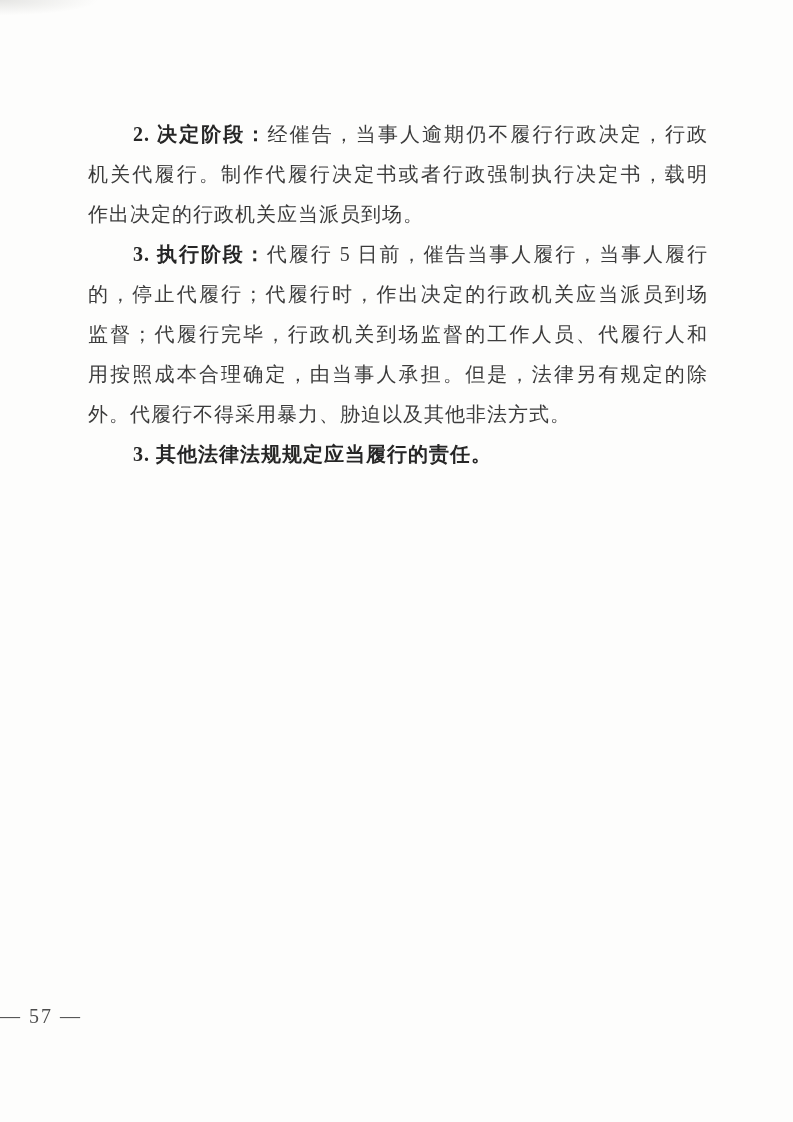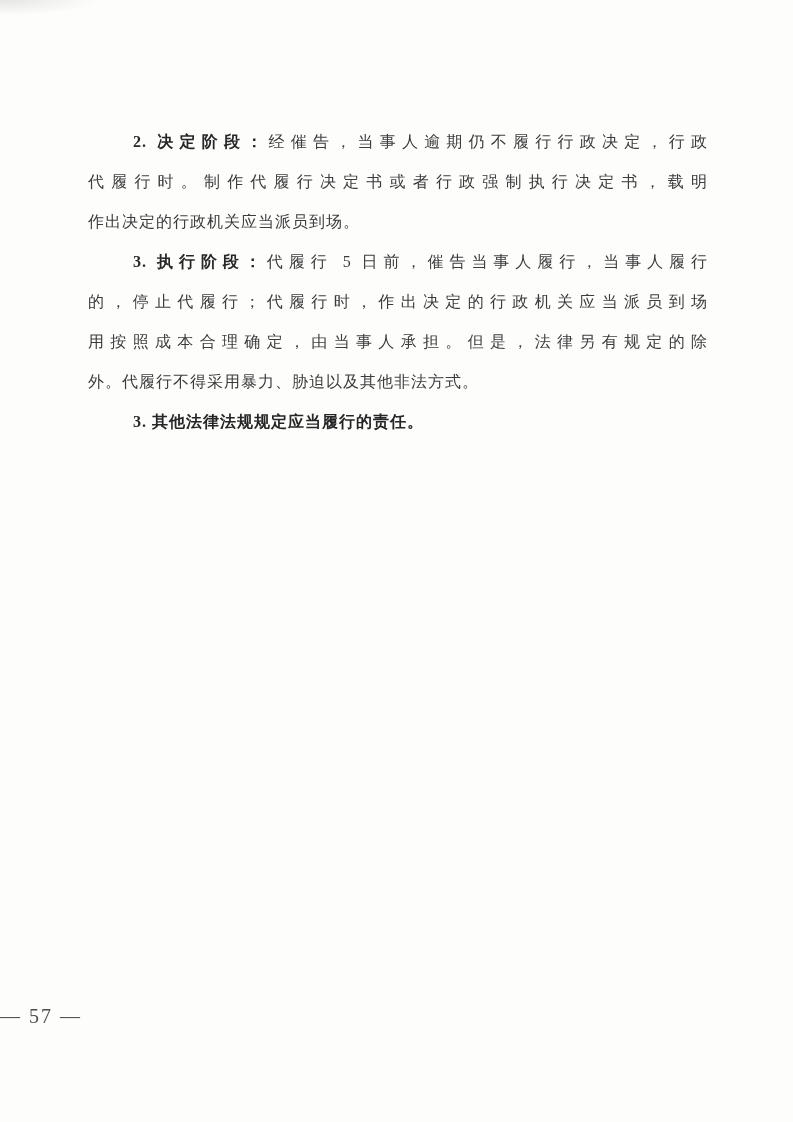--- a/index.html
+++ b/index.html
@@ -21,24 +21,24 @@
     position: absolute;
     top: 0; left: 0;
     width: 180px; height: 26px;
     background:
       radial-gradient(ellipse 140px 22px at 0 0, rgba(120,120,115,0.18), rgba(120,120,115,0.0) 70%);
     pointer-events: none;
   }
   .content {
     position: absolute;
     left: 88px;
-    top: 122px;
+    top: 114px;
     width: 620px;
     color: #3c3c3c;
-    font-size: 16px;
+    font-size: 20px;
     letter-spacing: 1px;
   }
   .para { margin: 0; }
   .line {
     height: 40px;
     line-height: 40px;
     text-align: justify;
     text-align-last: justify;
     overflow: hidden;
     white-space: nowrap;
@@ -69,27 +69,28 @@
 </head>
 <body>
 
 <div class="page">
   <div class="scan-corner"></div>
 
   <div class="content">
 
     <div class="para">
       <div class="line first"><span class="lead">2. 决定阶段：</span><span>经催告，当事人逾期仍不履行行政决定，行政</span></div>
-      <div class="line">代履行时。制作代履行决定书或者行政强制执行决定书，载明</div>
+      <div class="line">机关代履行。制作代履行决定书或者行政强制执行决定书，载明</div>
       <div class="line last">作出决定的行政机关应当派员到场。</div>
     </div>
 
     <div class="para">
       <div class="line first"><span class="lead">3. 执行阶段：</span><span>代履行 5 日前，催告当事人履行，当事人履行</span></div>
       <div class="line">的，停止代履行；代履行时，作出决定的行政机关应当派员到场</div>
+      <div class="line">监督；代履行完毕，行政机关到场监督的工作人员、代履行人和</div>
       <div class="line">用按照成本合理确定，由当事人承担。但是，法律另有规定的除</div>
       <div class="line last">外。代履行不得采用暴力、胁迫以及其他非法方式。</div>
     </div>
 
     <div class="para">
       <div class="line first last"><span class="lead">3. 其他法律法规规定应当履行的责任。</span></div>
     </div>
 
   </div>
 

